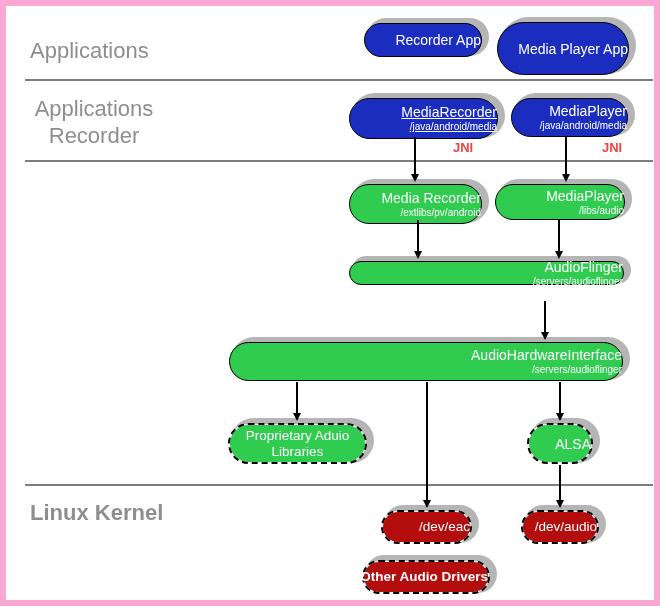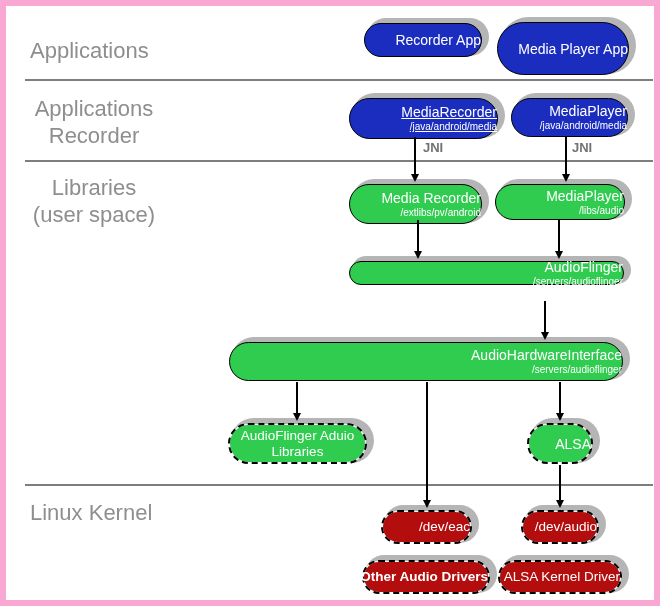--- a/index.html
+++ b/index.html
@@ -61,44 +61,41 @@
     position: absolute;
     left: -3.5px;
     bottom: -8px;
     width: 0; height: 0;
     border-left: 4.5px solid transparent;
     border-right: 4.5px solid transparent;
     border-top: 8px solid #000;
   }
   .edge-label {
     position: absolute;
-    color: #737373;
+    color: #ef4444;
     font-size: 13px;
     font-weight: bold;
     white-space: nowrap;
+    margin-left: 30px;
   }
 </style>
 </head>
 <body>
 
 <div class="canvas">
 
   <div class="layer-label" style="left:24px; top:31px;">Applications</div>
 
   <div class="layer-label centered" style="left:20px; top:89px; width:136px;">
     <div>Applications</div>
     <div>Recorder</div>
   </div>
 
-  <div class="layer-label centered" style="left:20px; top:168px; width:136px;">
-    <div>Libraries</div>
-    <div>(user space)</div>
-  </div>
 
-  <div class="layer-label" style="left:24px; top:493px;">Linux Kernel</div>
+  <div class="layer-label" style="left:24px; top:493px;font-weight:bold;">Linux Kernel</div>
 
   <div class="divider" style="top:73px;"></div>
   <div class="divider" style="top:154px;"></div>
   <div class="divider" style="top:478px;"></div>
 
   <div class="node blue" style="left:358px; top:17px; width:118px; height:34px;">
     <div class="node-title">Recorder App</div>
   </div>
   <div class="node blue" style="left:491px; top:16px; width:132px; height:53px;">
     <div class="node-title">Media Player App</div>
@@ -126,38 +123,35 @@
     <div class="node-title">AudioFlinger</div>
     <div class="node-sub">/servers/audioflinger</div>
   </div>
 
   <div class="node green" style="left:223px; top:336px; width:394px; height:39px;">
     <div class="node-title">AudioHardwareInterface</div>
     <div class="node-sub">/servers/audioflinger</div>
   </div>
 
   <div class="node green dashed" style="left:222px; top:417px; width:139px; height:41px;">
-    <div class="node-title wrap">AudioFlinger Aduio Libraries</div>
+    <div class="node-title wrap">Proprietary Aduio Libraries</div>
   </div>
 
   <div class="node green dashed" style="left:521px; top:417px; width:66px; height:41px;">
     <div class="node-title">ALSA</div>
   </div>
 
   <div class="node red dashed" style="left:375px; top:504px; width:91px; height:34px;">
     <div class="node-title">/dev/eac</div>
   </div>
   <div class="node red dashed" style="left:515px; top:504px; width:78px; height:34px;">
     <div class="node-title">/dev/audio</div>
   </div>
   <div class="node red dashed" style="left:356px; top:554px; width:128px; height:34px;font-weight:bold;">
     <div class="node-title">Other Audio Drivers</div>
-  </div>
-  <div class="node red dashed" style="left:492px; top:554px; width:124px; height:34px;">
-    <div class="node-title">ALSA Kernel Driver</div>
   </div>
 
   <div class="arrow" style="left:408px; top:131px; height:37px;"></div>
   <div class="arrow" style="left:559px; top:131px; height:37px;"></div>
   <div class="arrow" style="left:411px; top:214px; height:31px;"></div>
   <div class="arrow" style="left:552px; top:214px; height:31px;"></div>
   <div class="arrow" style="left:538px; top:295px; height:31px;"></div>
   <div class="arrow" style="left:290px; top:376px; height:31px;"></div>
   <div class="arrow" style="left:420px; top:376px; height:118px;"></div>
   <div class="arrow" style="left:553px; top:376px; height:31px;"></div>

